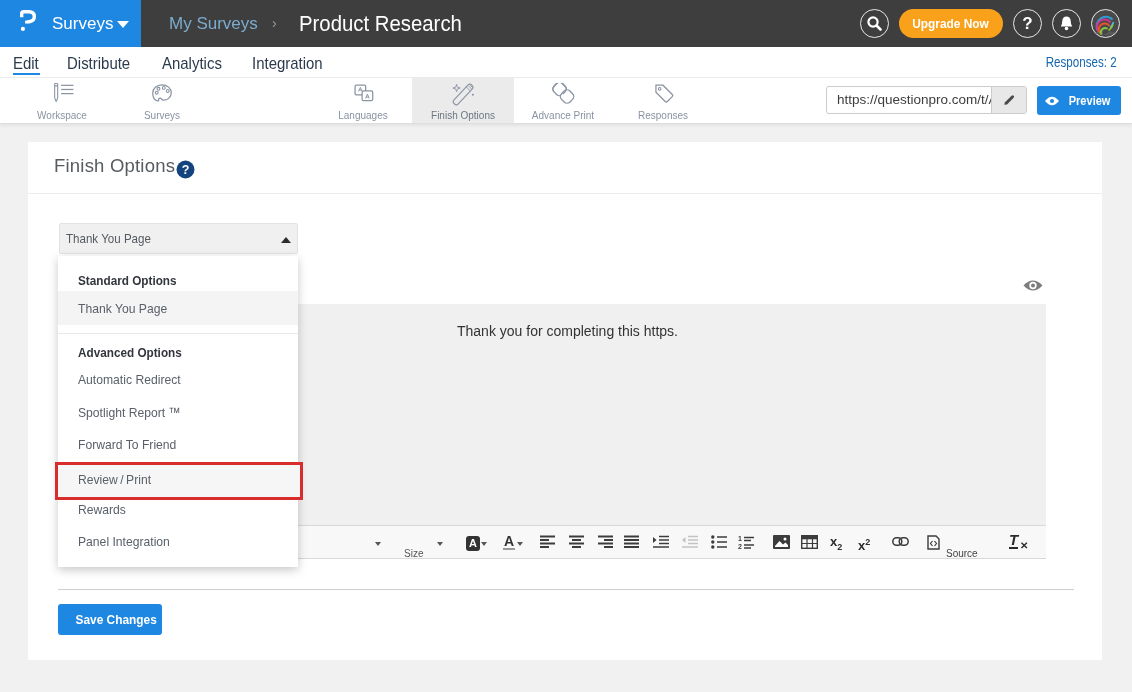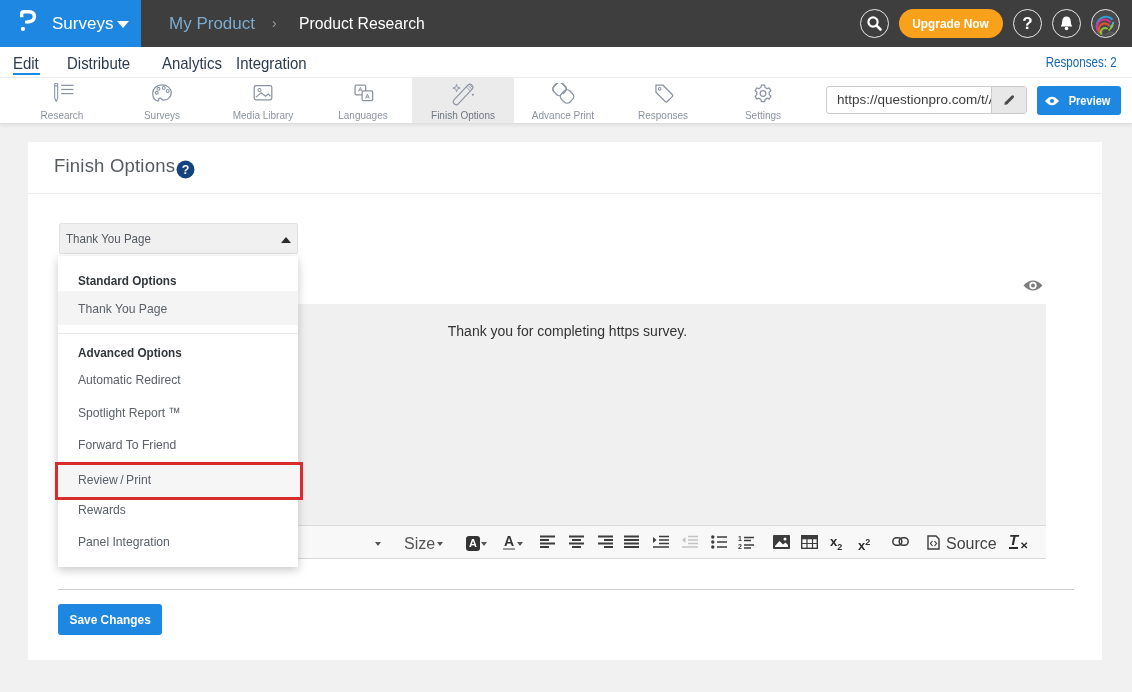--- a/index.html
+++ b/index.html
@@ -9,21 +9,21 @@
 .nX { display:inline-block; transform:scaleX(0.88); transform-origin:0 50%; white-space:nowrap; }
 .nXr { display:inline-block; transform:scaleX(0.88); transform-origin:100% 50%; white-space:nowrap; }
 
 
 #topbar { position:absolute; left:0; top:0; width:1132px; height:47px; background:#3e3e3e; }
 #logobox { position:absolute; left:0; top:0; width:141px; height:47px; background:#1e87e2; }
 #logobox .survtxt { position:absolute; left:52px; top:0; line-height:47px; color:#fff; font-size:17px; }
 #logobox .caret { position:absolute; left:117px; top:21px; width:0; height:0; border-left:6px solid transparent; border-right:6px solid transparent; border-top:7px solid #fff; }
 .crumb1 { position:absolute; left:169px; top:0; line-height:47px; color:#7cabce; font-size:17px; }
 .crumbsep { position:absolute; left:272px; top:0; line-height:46px; color:#9b9b9b; font-size:14px; }
-.crumb2 { position:absolute; left:299px; top:0; line-height:47px; color:#ffffff; font-size:17px; }
+.crumb2 { position:absolute; left:299px; top:0; line-height:47px; color:#ffffff; font-size:22px; }
 .circbtn { position:absolute; top:9px; width:29px; height:29px; border:1.5px solid #e8e8e8; border-radius:50%; }
 #upgrade { position:absolute; left:899px; top:9px; width:104px; height:29px; background:#f9a11b; border-radius:14.5px; color:#fff; font-size:13.5px; font-weight:bold; text-align:center; line-height:29px; }
 
 
 #tabs { position:absolute; left:0; top:47px; width:1132px; height:31px; background:#fff; border-bottom:1px solid #ebebeb; }
 .tab { position:absolute; top:0; line-height:33px; font-size:17px; color:#2b3b4d; }
 #edit-underline { position:absolute; left:13px; top:26px; width:27px; height:2px; background:#1e87e2; }
 #responses { position:absolute; right:15px; top:0; line-height:30px; font-size:14.5px; color:#1566ad; }
 
 
@@ -49,52 +49,52 @@
 #selectbtn .up { position:absolute; right:6px; top:13px; width:0; height:0; border-left:5px solid transparent; border-right:5px solid transparent; border-bottom:6px solid #2c2c2c; }
 
 
 #ed-eye { position:absolute; left:994px; top:136px; }
 #ed-body { position:absolute; left:31px; top:162px; width:987px; height:221px; background:#f0f0f1; }
 #ed-body .msg { position:absolute; left:0; top:19px; width:100%; text-align:center; padding-left:30px; font-size:14px; color:#333; }
 #ed-toolbar { position:absolute; left:31px; top:383px; width:987px; height:34px; background:#f8f8f8; border-top:1px solid #d9d9d9; border-bottom:1px solid #d9d9d9; }
 
 
 #form-divider { position:absolute; left:30px; top:447px; width:1016px; height:1px; background:#cfcfcf; }
-#savebtn { position:absolute; left:30px; top:462px; width:104px; height:31px; background:#1e87e2; border-radius:3px; color:#fff; text-align:center; line-height:31px; font-size:13.5px; font-weight:bold; }
+#savebtn { position:absolute; left:30px; top:462px; width:104px; height:31px; background:#1e87e2; border-radius:3px; color:#fff; text-align:right; line-height:31px; font-size:13.5px; font-weight:bold; }
 
 
 #ddpanel { position:absolute; left:30px; top:114px; width:240px; height:311px; background:#fff; box-shadow:0 3px 9px rgba(0,0,0,0.22); }
 .dditem { position:absolute; left:0; width:240px; font-size:13.5px; line-height:14px; color:#5a6069; }
 .dditem .t { transform:scaleX(0.90); transform-origin:0 50%; display:inline-block; white-space:nowrap; }
 .ddhead .t { transform:scaleX(0.87); }
 .dditem .t { position:absolute; left:20px; }
 .ddhead { font-weight:bold; color:#32363c; }
 #dd-typ-row { position:absolute; left:0; top:35px; width:240px; height:34px; background:#f4f4f5; }
 #dd-divider { position:absolute; left:0; top:77px; width:240px; height:1px; background:#e8e8e8; }
 #dd-red { position:absolute; left:-3px; top:206px; width:248px; height:38px; background:#f6f6f7; border:3px solid #d92c2c; }
 .tbcaret { position:absolute; top:16px; width:0; height:0; border-left:3.5px solid transparent; border-right:3.5px solid transparent; border-top:4.5px solid #555; }
-.tbtxt { position:absolute; top:2px; line-height:32px; font-size:16px; color:#555; }
+.tbtxt { position:absolute; top:12px; line-height:32px; font-size:10px; color:#555; }
 .tbico { position:absolute; top:9px; }
 .tbx { position:absolute; top:3px; font-size:13px; font-weight:bold; color:#2c2c2c; line-height:26px; }
 .tbx sub, .tbx sup { font-size:9px; }
 </style>
 </head>
 <body>
 <div id="app">
 
   <div id="topbar">
     <div id="logobox">
       <svg class="abs" style="left:18px;top:10px" width="22" height="26" viewBox="0 0 22 26">
         <path d="M3.7 7.2 V3.6 Q3.7 1.8 5.5 1.8 L11 1.8 Q16.3 1.8 16.3 6.6 Q16.3 10.8 12.2 11.5 L8.8 12.1 L8.8 13.6" fill="none" stroke="#fff" stroke-width="3.4"></path>
         <circle cx="4.9" cy="18.9" r="2.1" fill="#fff"></circle>
       </svg>
       <span class="survtxt">Surveys</span>
       <span class="caret"></span>
     </div>
-    <span class="crumb1">My Product</span>
+    <span class="crumb1">My Surveys</span>
     <span class="crumbsep">›</span>
     <span class="crumb2"><span class="nX" style="transform:scaleX(0.925);">Product Research</span></span>
 
     <span class="circbtn" style="left:860px;"></span>
     <svg class="abs" style="left:866px;top:15px" width="17" height="17" viewBox="0 0 17 17">
       <circle cx="7" cy="7" r="4.6" fill="none" stroke="#fff" stroke-width="2.2"></circle>
       <line x1="10.5" y1="10.5" x2="14.5" y2="14.5" stroke="#fff" stroke-width="2.6" stroke-linecap="round"></line>
     </svg>
     <div id="upgrade"><span class="nX" style="transform-origin:50% 50%;">Upgrade Now</span></div>
     <span class="circbtn" style="left:1013px;"></span>
@@ -115,52 +115,44 @@
       <path d="M19 18.5 Q 21.5 16.5 22.5 13" fill="none" stroke="#55b4e0" stroke-width="1.8"></path>
       <path d="M17.5 21.5 Q 20.5 19.5 22 15.5" fill="none" stroke="#8cc63f" stroke-width="1.8"></path>
     </svg>
   </div>
 
   <div id="tabs">
     <span class="tab" style="left:13px;"><span class="nX">Edit</span></span>
     <span id="edit-underline"></span>
     <span class="tab" style="left:67px;"><span class="nX">Distribute</span></span>
     <span class="tab" style="left:162px;"><span class="nX">Analytics</span></span>
-    <span class="tab" style="left:236px;"><span class="nX">Integration</span></span>
+    <span class="tab" style="left:252px;"><span class="nX">Integration</span></span>
     <span id="responses"><span class="nXr" style="transform:scaleX(0.8);">Responses: 2</span></span>
   </div>
 
   <div id="iconrow">
     <div class="tile" style="left:11px;">
       <svg width="34" height="26" viewBox="0 0 34 26">
         <path d="M8.7 0.8 Q10.4 -0.5 12.1 0.8 L12.1 16.5 L10.7 20.5 L10.1 20.5 L8.7 16.5 Z M8.7 3.2 L12.1 3.2" fill="none" stroke="#8a93a2" stroke-width="1.2"></path>
         <line x1="16" y1="2.6" x2="30" y2="2.6" stroke="#8a93a2" stroke-width="1.4"></line>
         <line x1="16" y1="7.3" x2="30" y2="7.3" stroke="#8a93a2" stroke-width="1.4"></line>
         <line x1="16" y1="12" x2="30" y2="12" stroke="#8a93a2" stroke-width="1.4"></line>
       </svg>
-      <span class="lbl">Research</span>
+      <span class="lbl">Workspace</span>
     </div>
     <div class="tile" style="left:111px;">
       <svg width="34" height="26" viewBox="0 0 34 26">
         <path d="M17 2 C23 2 27.5 6 27.5 11 C27.5 16 23.5 19.5 18.5 19.5 C16 19.5 16.5 17 15 17 C13.8 17 13 17.8 13.2 19 C13.3 20 13 20.5 12 20.3 C8.5 19.3 6.5 15.8 6.5 11.5 C6.5 6.3 11 2 17 2 Z" fill="none" stroke="#8a93a2" stroke-width="1.4"></path>
         <circle cx="13" cy="6.5" r="1.6" fill="none" stroke="#8a93a2" stroke-width="1.2"></circle>
         <circle cx="19" cy="5.5" r="1.6" fill="none" stroke="#8a93a2" stroke-width="1.2"></circle>
         <circle cx="23.5" cy="9" r="1.6" fill="none" stroke="#8a93a2" stroke-width="1.2"></circle>
         <circle cx="11" cy="11" r="1.6" fill="none" stroke="#8a93a2" stroke-width="1.2"></circle>
       </svg>
       <span class="lbl">Surveys</span>
     </div>
-    <div class="tile" style="left:212px;">
-      <svg width="34" height="26" viewBox="0 0 34 26">
-        <rect x="7" y="3" width="20" height="16" rx="2" fill="none" stroke="#8a93a2" stroke-width="1.4"></rect>
-        <circle cx="13" cy="8" r="1.8" fill="none" stroke="#8a93a2" stroke-width="1.2"></circle>
-        <path d="M9 16 L15 11 L20 15 L23 12.5 L25.5 15" fill="none" stroke="#8a93a2" stroke-width="1.3"></path>
-      </svg>
-      <span class="lbl">Media Library</span>
-    </div>
     <div class="tile" style="left:312px;">
       <svg width="34" height="26" viewBox="0 0 34 26">
         <rect x="8" y="2.5" width="12" height="11" rx="1.5" fill="none" stroke="#8a93a2" stroke-width="1.4"></rect>
         <path d="M12 9.5 L14 5 L16 9.5 M12.7 8 L15.3 8" fill="none" stroke="#8a93a2" stroke-width="1.1"></path>
         <rect x="16" y="9" width="12" height="11" rx="1.5" fill="#fff" stroke="#8a93a2" stroke-width="1.4"></rect>
         <path d="M20 17.5 L22 12.5 L24 17.5 M20.7 16 L23.3 16" fill="none" stroke="#8a93a2" stroke-width="1.1"></path>
       </svg>
       <span class="lbl">Languages</span>
     </div>
     <div class="tile active" style="left:412px;">
@@ -179,27 +171,20 @@
         <rect x="6.4" y="0.1" width="13.4" height="13.4" rx="4.6" transform="rotate(-45 13.1 6.8)" fill="none" stroke="#8a93a2" stroke-width="1.5" stroke-dasharray="26 12"></rect>
       </svg>
       <span class="lbl">Advance Print</span>
     </div>
     <div class="tile" style="left:612px;">
       <svg width="34" height="26" viewBox="0 0 34 26">
         <path d="M9 2.5 h8 l10.5 10.5 a1.7 1.7 0 0 1 0 2.4 l-5.6 5.6 a1.7 1.7 0 0 1 -2.4 0 L9 10.5 Z" fill="none" stroke="#8a93a2" stroke-width="1.4"></path>
         <circle cx="13.2" cy="6.6" r="1.5" fill="none" stroke="#8a93a2" stroke-width="1.2"></circle>
       </svg>
       <span class="lbl">Responses</span>
-    </div>
-    <div class="tile" style="left:712px;">
-      <svg width="34" height="26" viewBox="0 0 34 26">
-        <path d="M15.2 2.5 h3.6 l.6 2.6 a6.8 6.8 0 0 1 2.2 1.3 l2.5-.8 1.8 3.1-1.9 1.8a6.8 6.8 0 0 1 0 2.6 l1.9 1.8-1.8 3.1-2.5-.8a6.8 6.8 0 0 1-2.2 1.3 l-.6 2.6 h-3.6 l-.6-2.6 a6.8 6.8 0 0 1-2.2-1.3 l-2.5.8-1.8-3.1 1.9-1.8 a6.8 6.8 0 0 1 0-2.6 l-1.9-1.8 1.8-3.1 2.5.8 a6.8 6.8 0 0 1 2.2-1.3 Z" fill="none" stroke="#8a93a2" stroke-width="1.4"></path>
-        <circle cx="17" cy="11.8" r="3.2" fill="none" stroke="#8a93a2" stroke-width="1.4"></circle>
-      </svg>
-      <span class="lbl">Settings</span>
     </div>
 
     <div id="urlbox">
       <span class="txt">https://questionpro.com/t/A</span>
       <span class="pencil">
         <svg width="14" height="14" viewBox="0 0 14 14" style="margin-top:6px;">
           <path d="M2.2 11.8 L3 9.3 L9.6 2.7 a1.45 1.45 0 0 1 2.05 0 a1.45 1.45 0 0 1 0 2.05 L5 11.4 L2.2 11.8 Z" fill="#4a4a4a"></path>
         </svg>
       </span>
     </div>
@@ -224,21 +209,21 @@
       <span class="up"></span>
     </div>
 
     <svg id="ed-eye" width="22" height="15" viewBox="0 0 22 15">
       <path d="M1.5 7.5 Q11 -2.6 20.5 7.5 Q11 17.6 1.5 7.5 Z" fill="#7d7d7d"></path>
       <circle cx="11" cy="7.5" r="3.7" fill="#fff"></circle>
       <circle cx="11" cy="7.5" r="2" fill="#7d7d7d"></circle>
     </svg>
 
     <div id="ed-body">
-      <div class="msg">Thank you for completing https survey.</div>
+      <div class="msg">Thank you for completing this https.</div>
     </div>
 
     <div id="ed-toolbar">
 
       <span class="tbcaret" style="left:316px;"></span>
       <span class="tbtxt" style="left:345px;">Size</span>
       <span class="tbcaret" style="left:378px;"></span>
       <span class="abs" style="left:407px;top:10px;width:14px;height:14.5px;background:#333;border-radius:3px;color:#fff;font-size:11px;font-weight:bold;text-align:center;line-height:14.5px;">A</span>
       <span class="tbcaret" style="left:422px;"></span>
       <span class="abs" style="left:444px;top:9px;font-size:14px;font-weight:bold;color:#333;border-bottom:2px solid #9a9a9a;line-height:13px;padding:0 1px;">A</span>

